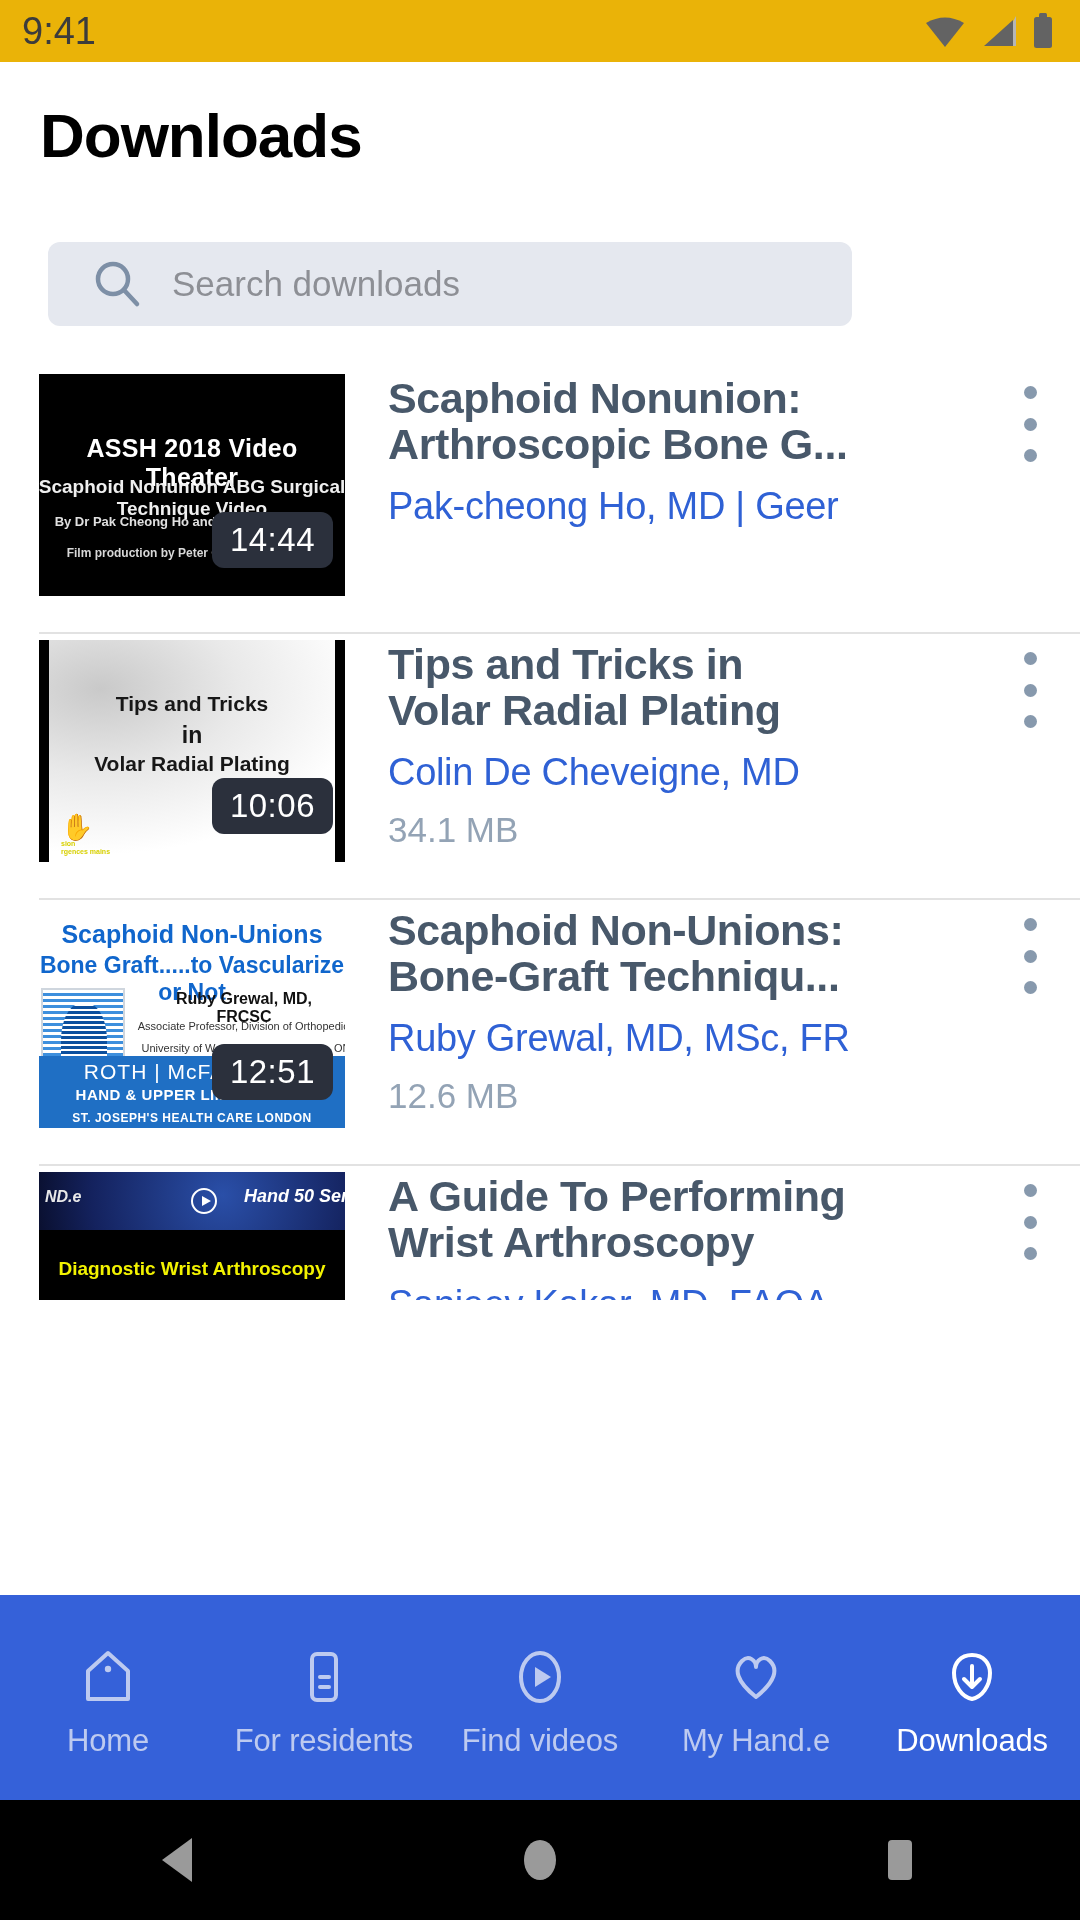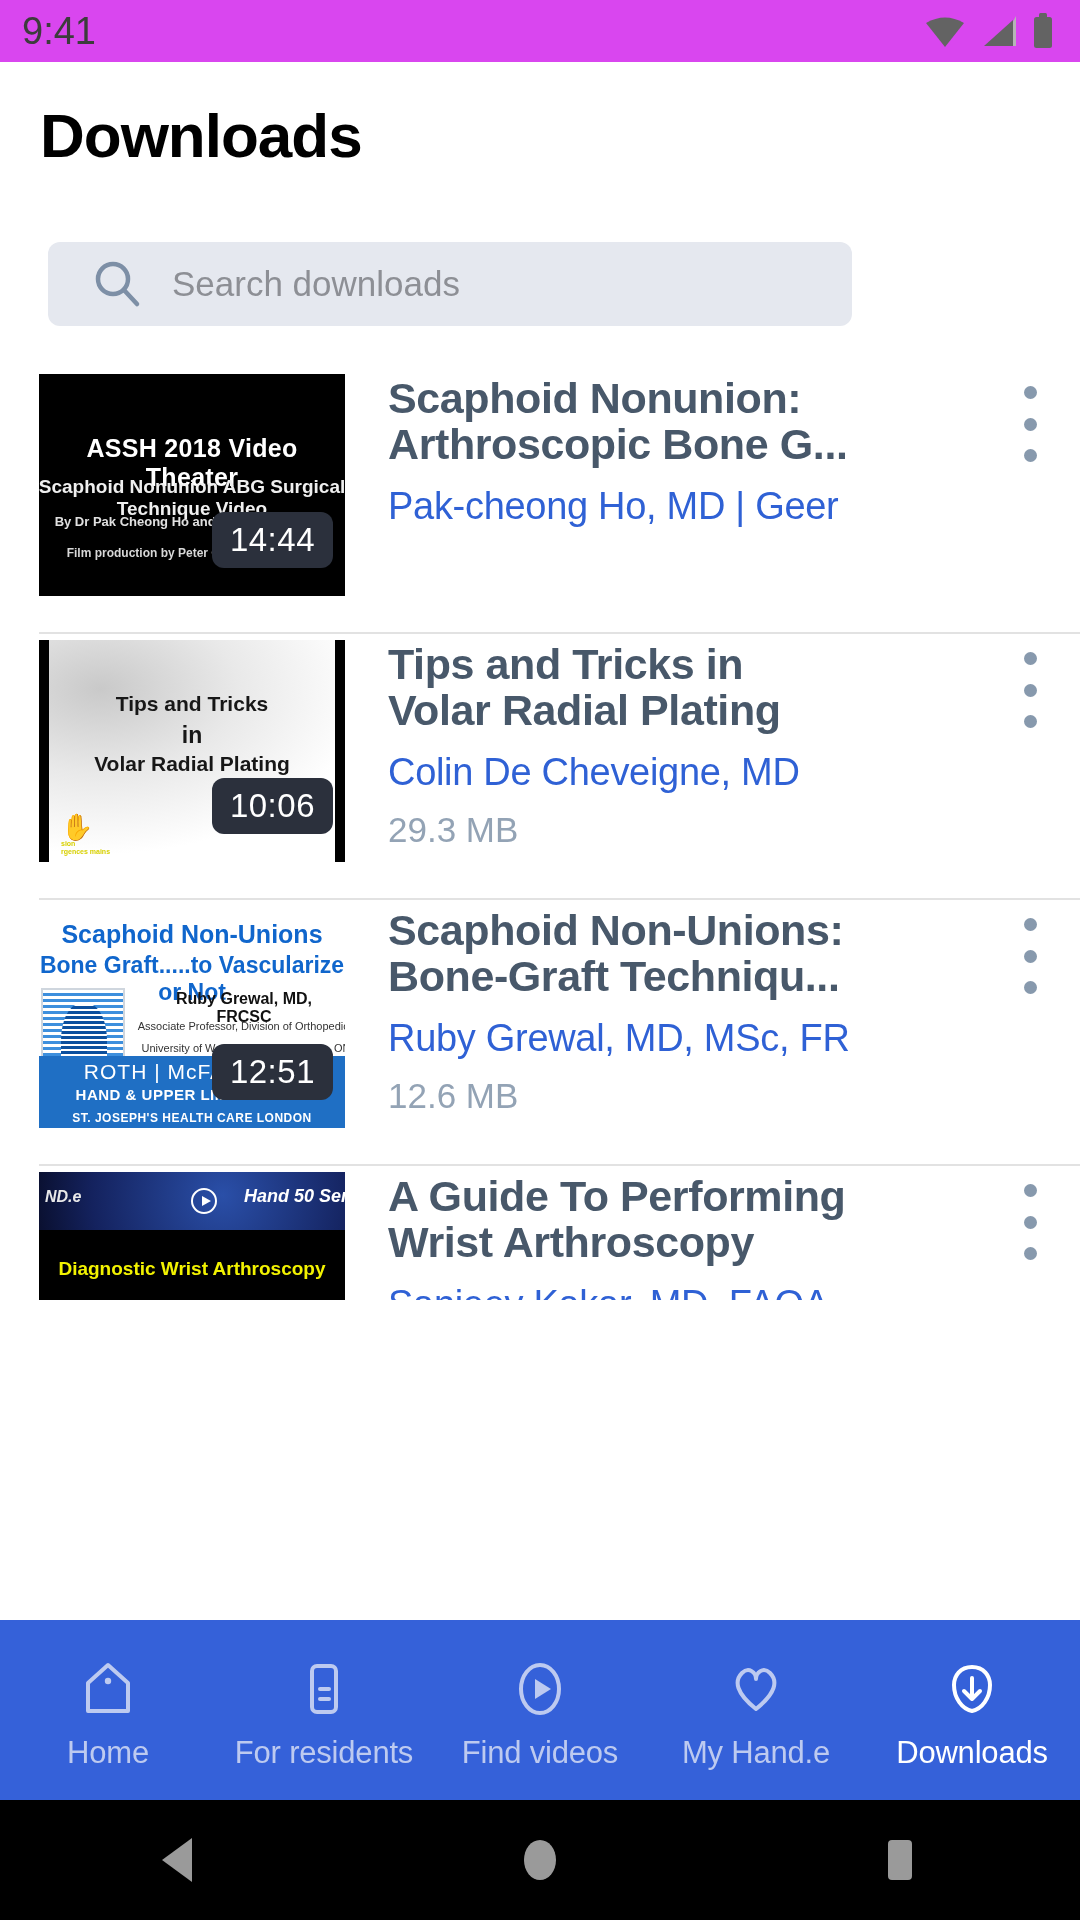--- a/index.html
+++ b/index.html
@@ -8,21 +8,21 @@
     font-family:"Liberation Sans", sans-serif;
     background:#ffffff;
     overflow:hidden;
     position:relative;
   }
 
   
   .status-bar{
     position:absolute; top:0; left:0; width:1080px; height:62px;
     display:flex; align-items:center; justify-content:space-between;
-    padding:0 26px 0 22px; background:#d946ef;
+    padding:0 26px 0 22px; background:#eab308;
   }
   .status-time{
     font-size:38px; font-weight:400; color:#3c3c3c; letter-spacing:0px;
     line-height:1;
   }
   .status-icons{ display:flex; align-items:center; gap:14px; }
 
   
   .page-title{
     position:absolute; top:102px; left:40px;
@@ -164,21 +164,21 @@
   .tn4 .pbtn{ position:absolute; right:128px; top:16px;
     width:26px; height:26px; border:2px solid #fff; border-radius:50%;}
   .tn4 .pbtn:after{ content:""; position:absolute; left:9px; top:6px;
     border-left:9px solid #fff; border-top:5px solid transparent;
     border-bottom:5px solid transparent;}
   .tn4 .cap{ position:absolute; top:86px; left:0; right:0; text-align:center;
     color:#f2f200; font-size:19px; font-weight:700;}
 
   
   .bottom-nav{
-    position:absolute; left:0; bottom:120px; width:1080px; height:180px;
+    position:absolute; left:0; bottom:120px; width:1080px; height:205px;
     background:#3561d9; display:flex;
   }
   .nav-item{
     flex:1; display:flex; flex-direction:column;
     align-items:center; justify-content:center; gap:16px;
     padding-top:10px;
   }
   .nav-label{ font-size:31px; color:#bdcaf0; letter-spacing:-0.2px; }
   .nav-item.active .nav-label{ color:#ffffff; font-weight:400; }
   .nav-icon{ width:60px; height:60px; display:block; }
@@ -258,21 +258,21 @@
           <div class="lbl">sion</div>
           <div class="lbl">rgences mains</div>
         </div>
       </div>
       <div class="duration">10:06</div>
     </div>
     <div class="meta">
       <div class="item-title">Tips and Tricks in</div>
       <div class="item-title">Volar Radial Plating</div>
       <div class="item-author">Colin  De Cheveigne, MD</div>
-      <div class="item-size">29.3 MB</div>
+      <div class="item-size">34.1 MB</div>
     </div>
     <div class="kebab">
       <span></span>
       <span></span>
       <span></span>
     </div>
   </div>
 
   <div class="list-item">
     <div class="divider"></div>

